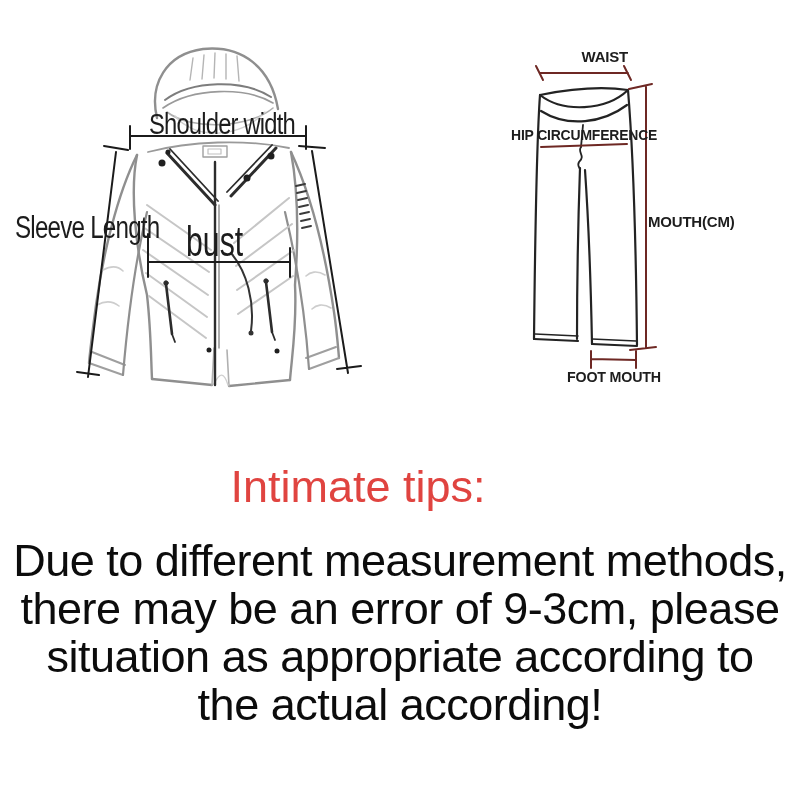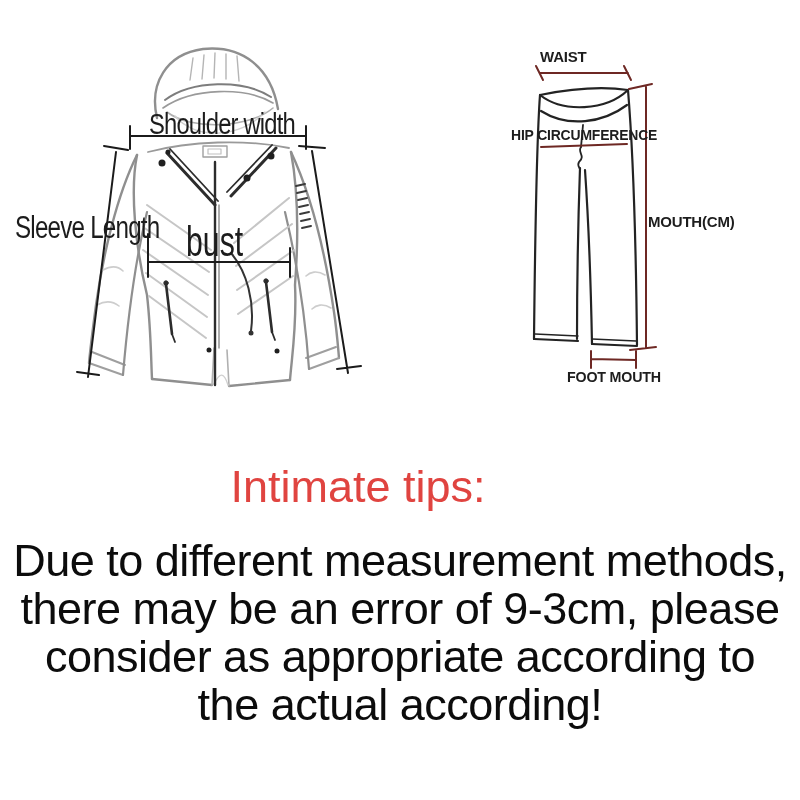--- a/index.html
+++ b/index.html
@@ -10,21 +10,21 @@
   .sketch{position:absolute;left:0;top:0;}
   .lbl{position:absolute;color:#1c1c1c;white-space:nowrap;line-height:1;}
   .lbl-shoulder{left:149px;top:110px;font-size:29px;letter-spacing:-1px;
     transform:scaleX(.82);transform-origin:left top;}
   .lbl-sleeve{left:15px;top:212px;font-size:31px;letter-spacing:-1px;
     transform:scaleX(.78);transform-origin:left top;}
   .lbl-bust{left:186px;top:221px;font-size:42px;
     transform:scaleX(.72);transform-origin:left top;}
   .plbl{position:absolute;color:#1d1d1d;font-weight:700;font-size:15px;
     white-space:nowrap;line-height:1;letter-spacing:-0.2px;}
-  .lbl-waist{left:540px;top:49px;width:88px;text-align:left;}
+  .lbl-waist{left:540px;top:49px;width:88px;text-align:right;}
   .lbl-hip{left:511px;top:127px;transform:scaleX(.93);transform-origin:left top;}
   .lbl-length{left:648px;top:214px;}
   .lbl-foot{left:567px;top:369px;transform:scaleX(.95);transform-origin:left top;}
   .tips-title{
     position:absolute;left:0;top:462px;width:800px;text-align:center;
     font-size:45px;line-height:1.1;font-weight:400;
     transform:translateX(-42px);white-space:nowrap;
   }
   .tips-body{
     position:absolute;left:0;top:537px;width:800px;text-align:center;
@@ -130,17 +130,17 @@
   <div class="plbl lbl-waist">WAIST</div>
   <div class="plbl lbl-hip">HIP CIRCUMFERENCE</div>
   <div class="plbl lbl-length">MOUTH(CM)</div>
   <div class="plbl lbl-foot">FOOT MOUTH</div>
 
   <div class="tips-title" style="color: rgb(224, 68, 64);">Intimate tips:</div>
 
   <div class="tips-body">
     <div class="tips-line">Due to different measurement methods,</div>
     <div class="tips-line">there may be an error of 9-3cm, please</div>
-    <div class="tips-line">consider as appropriate according to</div>
+    <div class="tips-line">situation as appropriate according to</div>
     <div class="tips-line">the actual according!</div>
   </div>
 
 </div>
 
 </body></html>

